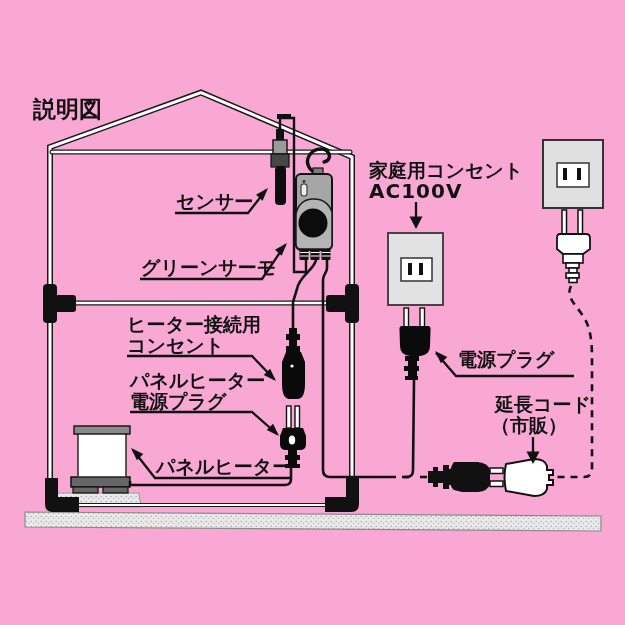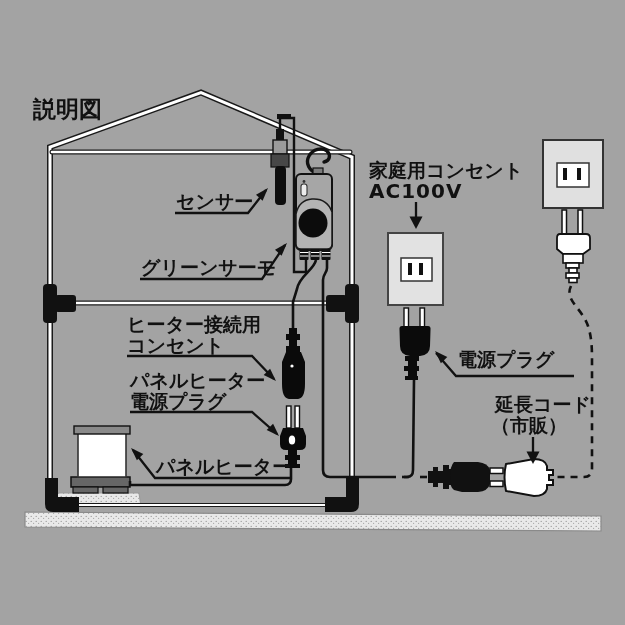--- a/index.html
+++ b/index.html
@@ -1,16 +1,16 @@
 <!DOCTYPE html>
 <html><head>
 <meta charset="utf-8">
 <style>
   html,body{margin:0;padding:0;background:#fff;}
-  #stage{position:relative;width:625px;height:625px;background:#a3a3a3;overflow:hidden;
+  #stage{position:relative;width:625px;height:625px;background:#f9a8d4;overflow:hidden;
          font-family:"DejaVu Sans","Liberation Sans",sans-serif;}
   svg{display:block}
   text{fill:#111;font-weight:bold;font-family:"DejaVu Sans","Liberation Sans",sans-serif;}
 </style>
 </head>
 <body>
 
 <div id="stage">
 <svg width="625" height="625" viewBox="0 0 625 625" xmlns="http://www.w3.org/2000/svg">
   <defs>

